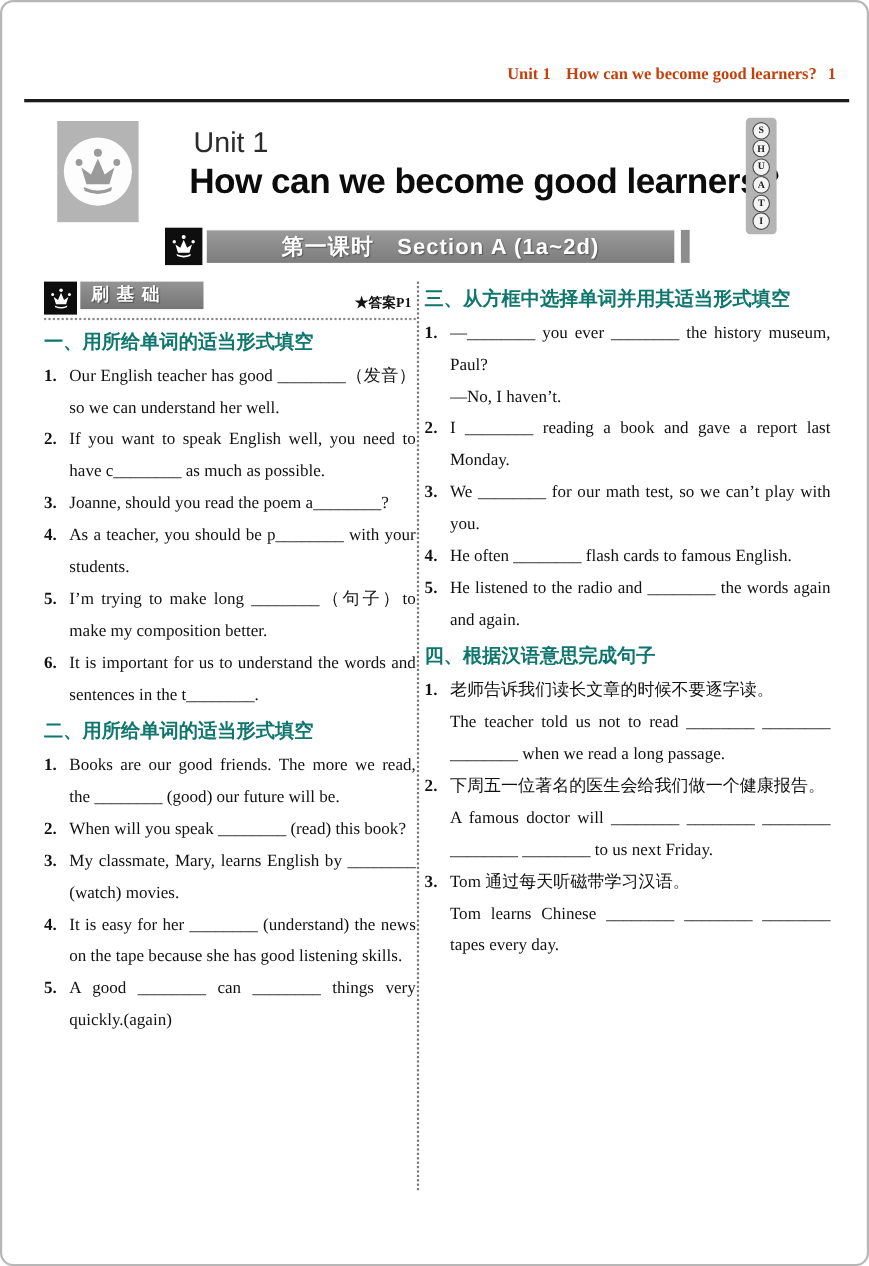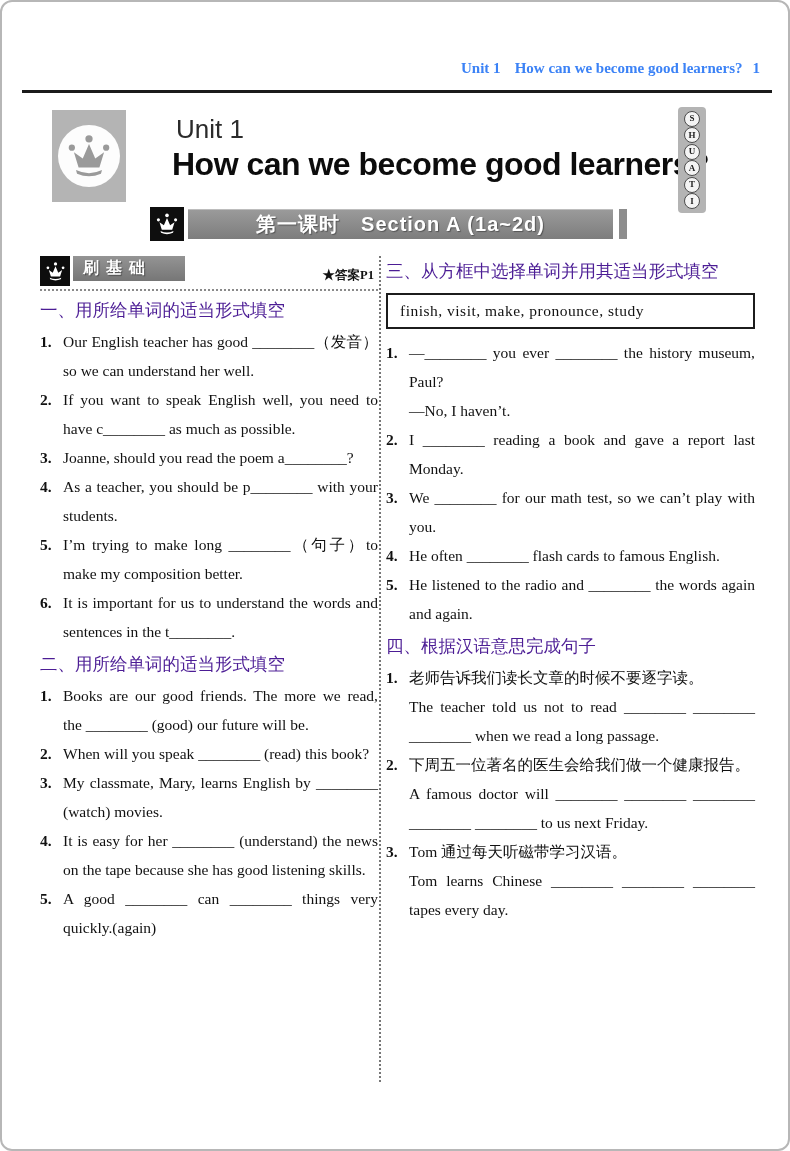--- a/index.html
+++ b/index.html
@@ -9,21 +9,21 @@
     font-family:"Liberation Serif", serif; color:#111;
   }
   .page-frame {
     position:absolute; inset:0; border:2px solid #b7b7b7; border-radius:12px;
     box-sizing:border-box; pointer-events:none;
   }
   
   .top-header {
     position:absolute; top:60px; right:30px;
     font-family:"Liberation Serif", serif; font-weight:bold; font-size:15px;
-    color:#3b82f6; white-space:nowrap;
+    color:#c2410c; white-space:nowrap;
   }
   .top-header .hdr-unit { margin-right:14px; }
   .top-header .hdr-page { margin-left:10px; }
   .top-rule {
     position:absolute; top:90px; left:22px; right:18px; height:3px; background:#1b1b1b;
   }
   
   .logo-box {
     position:absolute; top:110px; left:52px; width:74px; height:92px;
     background:#b4b4b4; display:flex; align-items:center; justify-content:center;
@@ -91,22 +91,22 @@
     font-family:"Liberation Sans", sans-serif; font-weight:bold; font-size:16px;
     color:#fff; letter-spacing:7px; text-shadow:1px 1px 1px #4a4a4a; white-space:nowrap;
   }
   .answer-ref {
     margin-left:auto; font-family:"Liberation Serif", serif;
     font-weight:bold; font-size:12.5px; padding-right:4px; align-self:flex-end; padding-bottom:4px;
   }
   .dotted-rule { border-bottom:2px dotted #8a8a8a; margin:1px 0 6px; }
   
   .sec-title {
-    font-family:"Liberation Sans", sans-serif; font-weight:normal;
-    font-size:17.5px; line-height:1.55; color:#4c1d95;
+    font-family:"Liberation Sans", sans-serif; font-weight:bold;
+    font-size:17.5px; line-height:1.55; color:#0f766e;
     margin:5px 0 3px; padding-left:36px; text-indent:-36px;
   }
   .word-box {
     border:2px solid #1c1c1c; padding:7px 12px; margin:8px 0 9px;
     font-size:15.5px; letter-spacing:0.5px;
   }
   .item {
     position:relative; padding-left:23px;
     font-size:15.5px; line-height:29px; text-align:justify;
   }
@@ -225,21 +225,20 @@
   <div class="item">
     <span class="num">5.</span>
     <span class="item-text">A good ________ can ________ things very quickly.(again)</span>
   </div>
 </div>
 
 <div class="col-right">
 
   <div class="sec-title" style="margin-top:0"><span>三、</span><span>从方框中选择单词并用其适当形式填空</span></div>
 
-  <div class="word-box">finish, visit, make, pronounce, study</div>
 
   <div class="item">
     <span class="num">1.</span>
     <span class="item-text">—________ you ever ________ the history museum, Paul?
 —No, I haven’t.</span>
   </div>
   <div class="item">
     <span class="num">2.</span>
     <span class="item-text">I ________ reading a book and gave a report last Monday.</span>
   </div>

